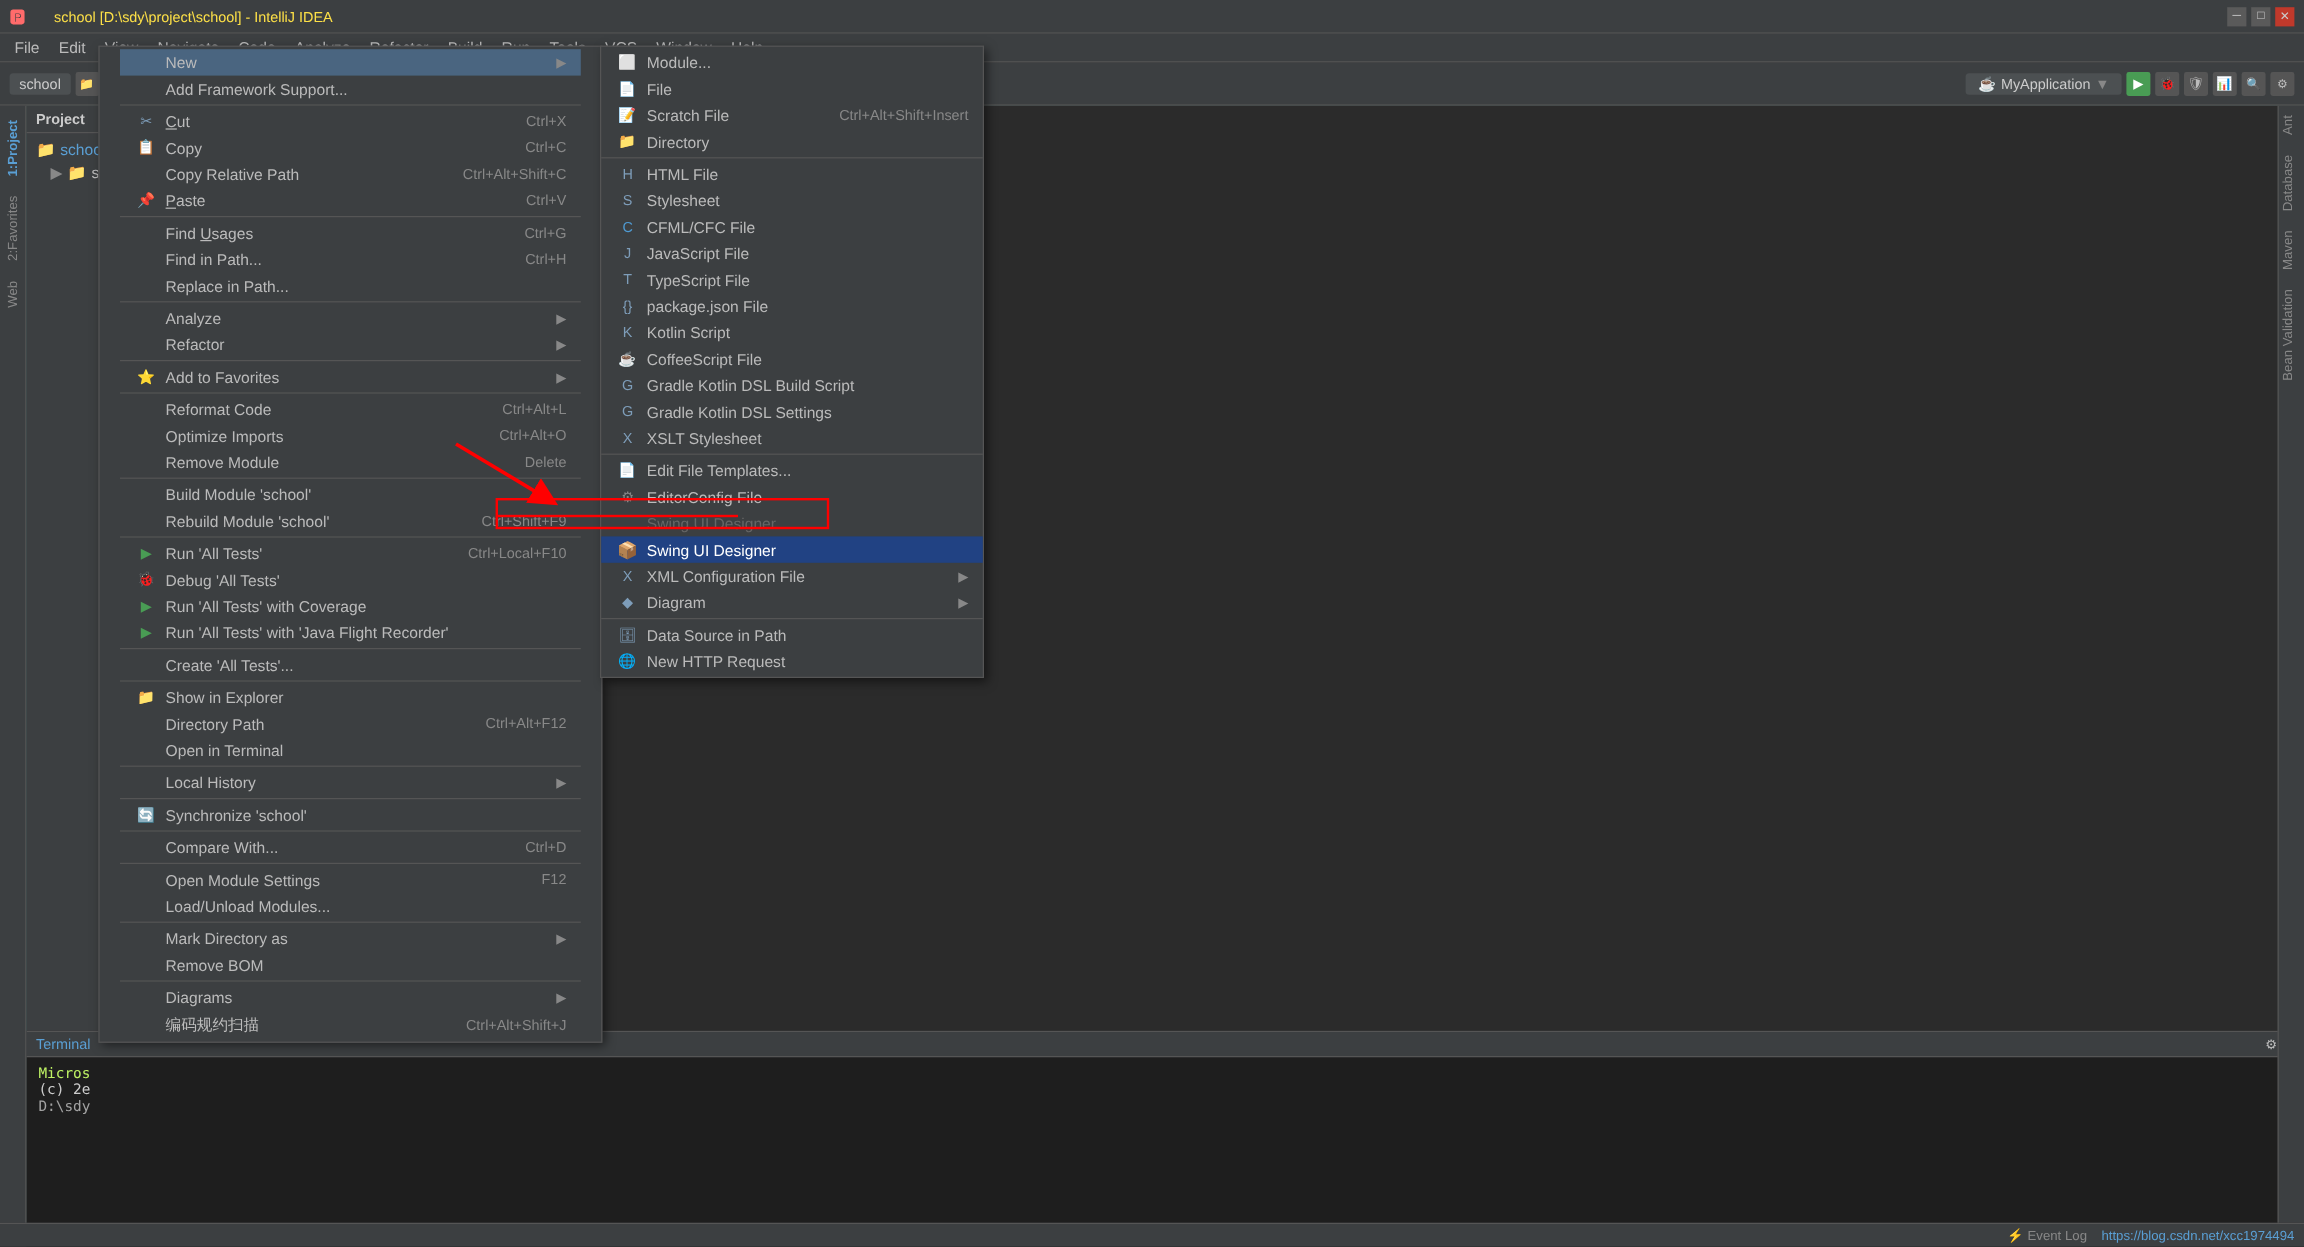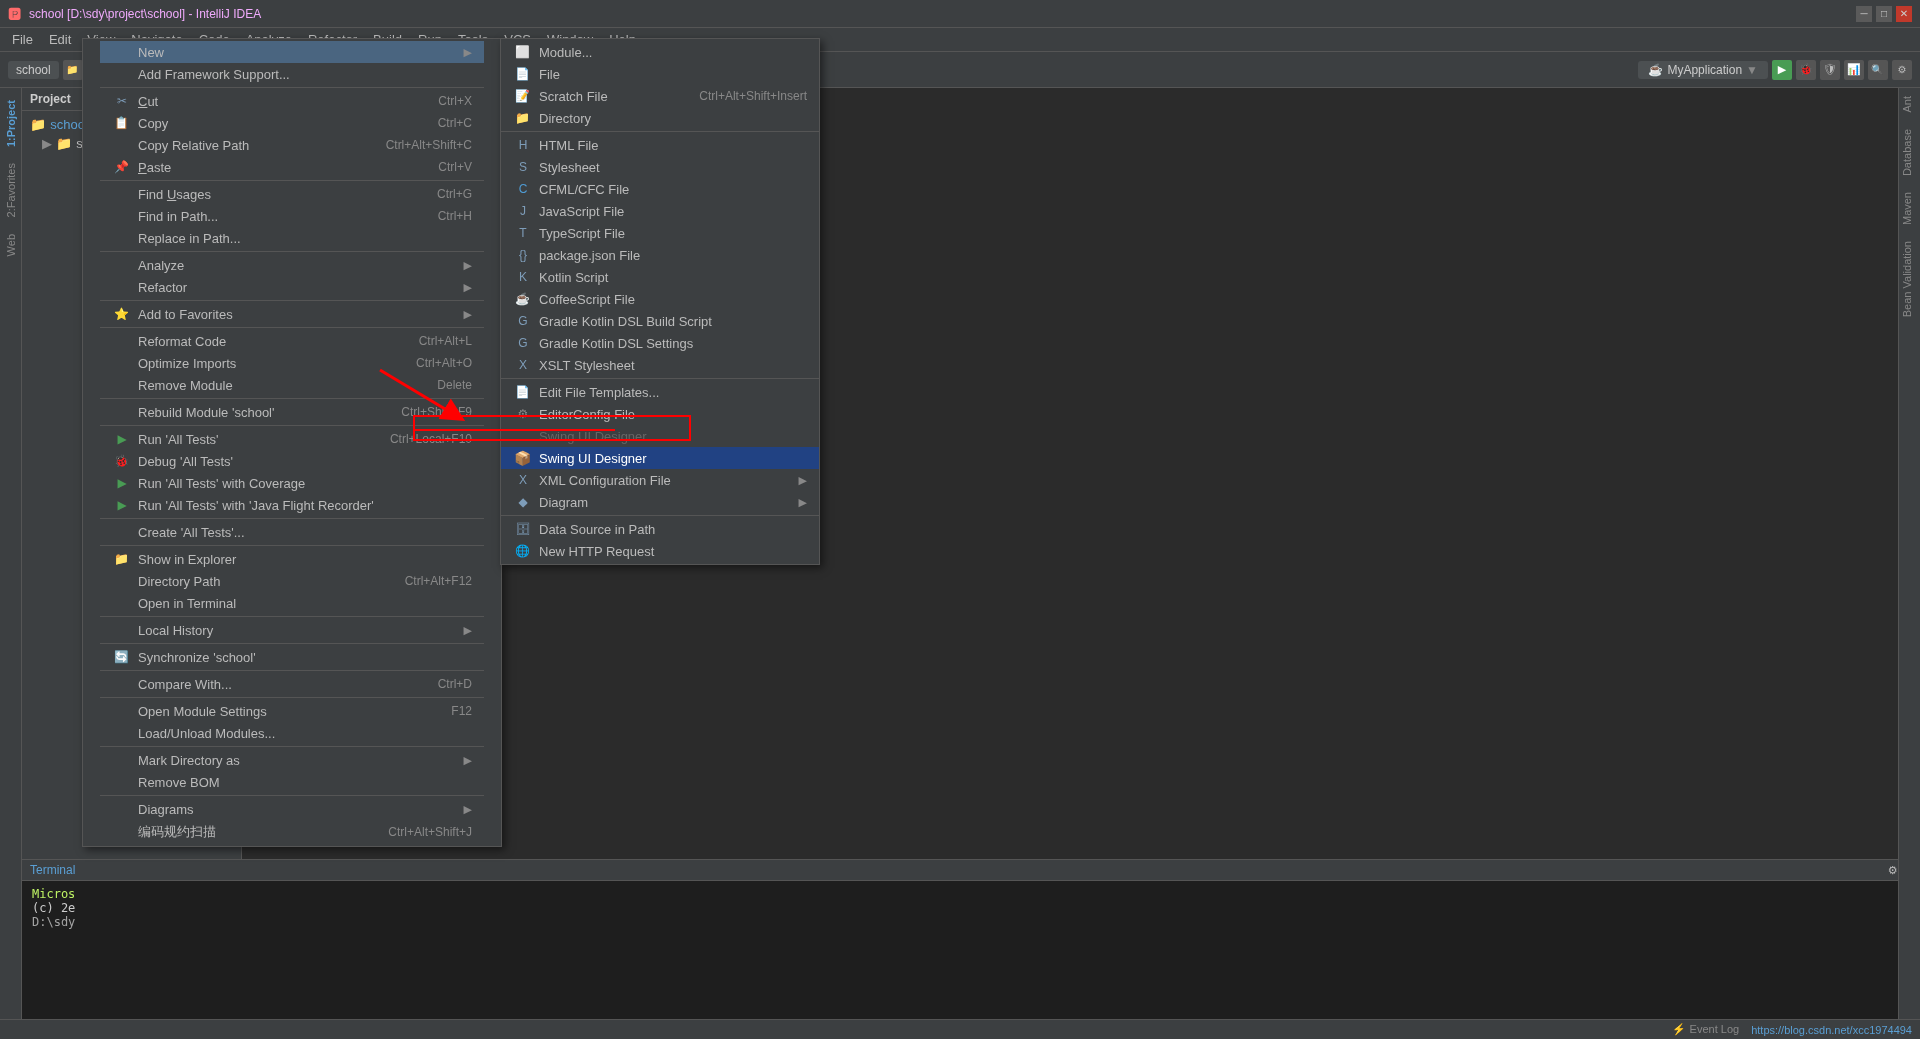--- a/index.html
+++ b/index.html
@@ -20,23 +20,23 @@
       top: 0; left: 0; right: 0;
       height: 28px;
       background: #3c3f41;
       display: flex;
       align-items: center;
       padding: 0 8px;
       border-bottom: 1px solid #555;
       z-index: 1000;
     }
     #titlebar .title-text {
-      color: #f0abfc;
+      color: #fde047;
       font-size: 12px;
-      margin-left: 8px;
+      margin-left: 24px;
     }
     #titlebar .window-controls {
       margin-left: auto;
       display: flex;
       gap: 4px;
     }
     #titlebar .win-btn {
       width: 16px; height: 16px;
       background: #5a5a5a;
       border: none;
@@ -510,20 +510,24 @@
     <span class="shortcut">Ctrl+Alt+O</span>
   </div>
   <div class="menu-row">
     <span class="icon-area"></span>
     <span class="label">Remove Module</span>
     <span class="shortcut">Delete</span>
   </div>
   <div class="menu-separator"></div>
   <div class="menu-row">
     <span class="icon-area"></span>
+    <span class="label">Build Module 'school'</span>
+  </div>
+  <div class="menu-row">
+    <span class="icon-area"></span>
     <span class="label">Rebuild Module 'school'</span>
     <span class="shortcut">Ctrl+Shift+F9</span>
   </div>
   <div class="menu-separator"></div>
   <div class="menu-row">
     <span class="icon-area" style="color:#499c54;">▶</span>
     <span class="label">Run 'All Tests'</span>
     <span class="shortcut">Ctrl+Local+F10</span>
   </div>
   <div class="menu-row">

